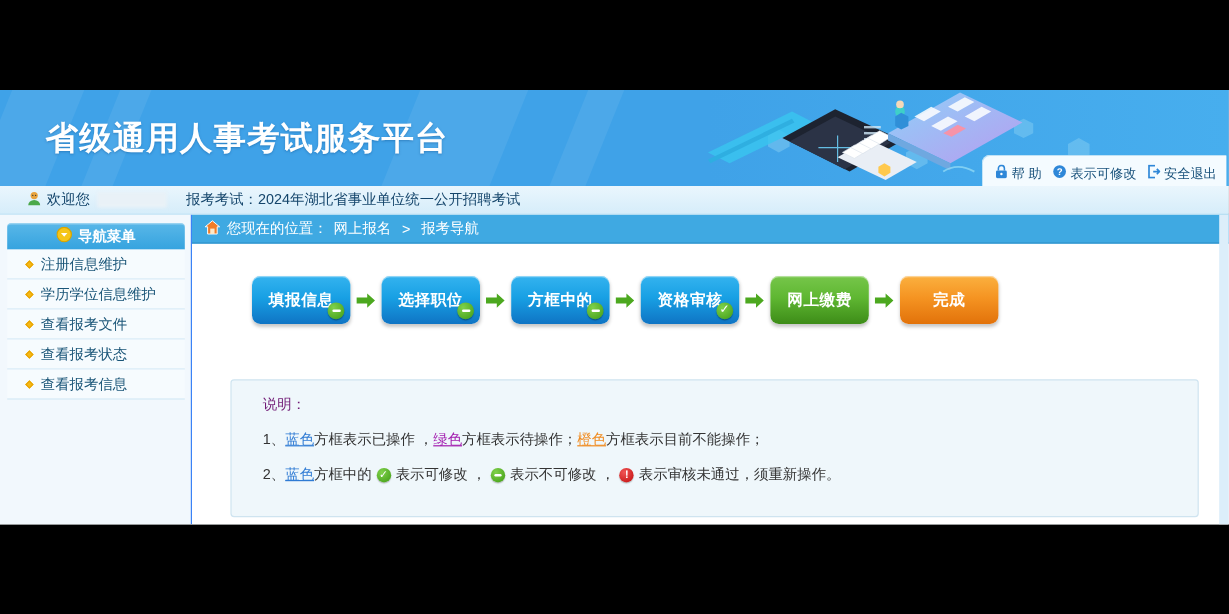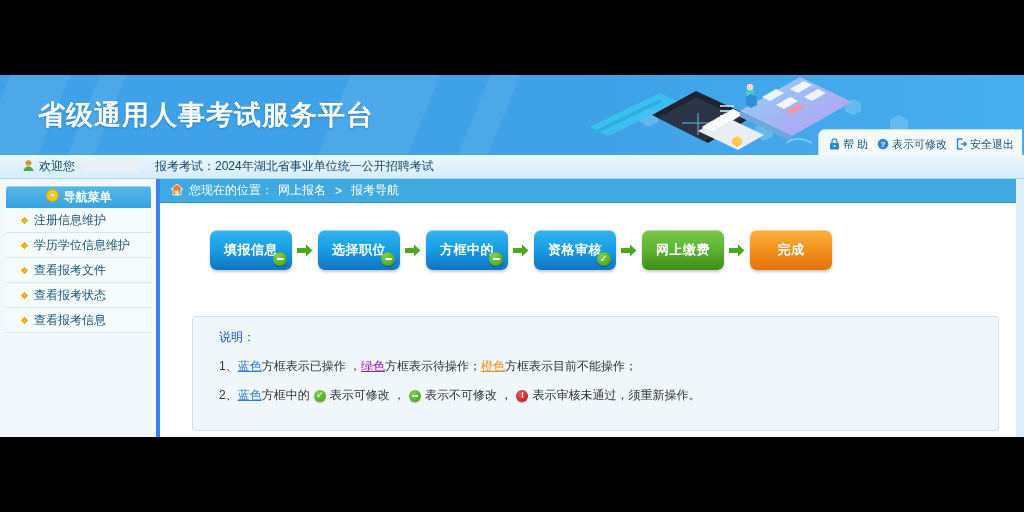--- a/index.html
+++ b/index.html
@@ -66,21 +66,21 @@
     background:#e9f1f7; border-radius:1px;
     filter: blur(1.2px);
   }
   #exam-label { margin-left:10px; white-space:nowrap; }
 
   
   #body-wrap { position:relative; width:1024px; height:258px; background:#e8f4fb;
                display:flex; }
   #sidebar {
     width:160px; background:#f2f8fd;
-    border-right:4px solid #3b82f6;
+    border-right:1px solid #3b82f6;
     padding-top:5px;
   }
   #nav-header {
     margin:2px 5px 0 6px; height:22px;
     background: linear-gradient(#59b7e8, #35a3df);
     border-radius:3px 3px 0 0;
     display:flex; align-items:center; justify-content:center; gap:5px;
     color:#fff; font-size:12px; font-weight:bold;
     box-shadow: inset 0 1px 0 rgba(255,255,255,.35);
   }
@@ -148,21 +148,21 @@
 
   
   #info-panel {
     position:absolute; left:32px; top:137px; right:25px;
     background:#eff7fb;
     border:1px solid #cfe4f0;
     border-radius:3px;
     padding:12px 0 14px 26px;
     height:115px;
   }
-  #info-title { font-size:12px; color:#1d4ed8; margin-bottom:12px; }
+  #info-title { font-size:12px; color:#701a75; margin-bottom:12px; }
   .info-line { font-size:12px; color:#333; margin-bottom:12px; display:flex; align-items:center; flex-wrap:wrap; }
   .kw { text-decoration:underline; }
   .kw-blue { color:#2f7bd4; }
   .kw-green { color:#a21caf; }
   .kw-orange { color:#f08b20; }
   .inline-badge {
     display:inline-flex; align-items:center; justify-content:center;
     width:12px; height:12px; border-radius:50%;
     margin:0 4px; vertical-align:-2px;
     font-size:9px; color:#fff; font-weight:bold; line-height:1;

